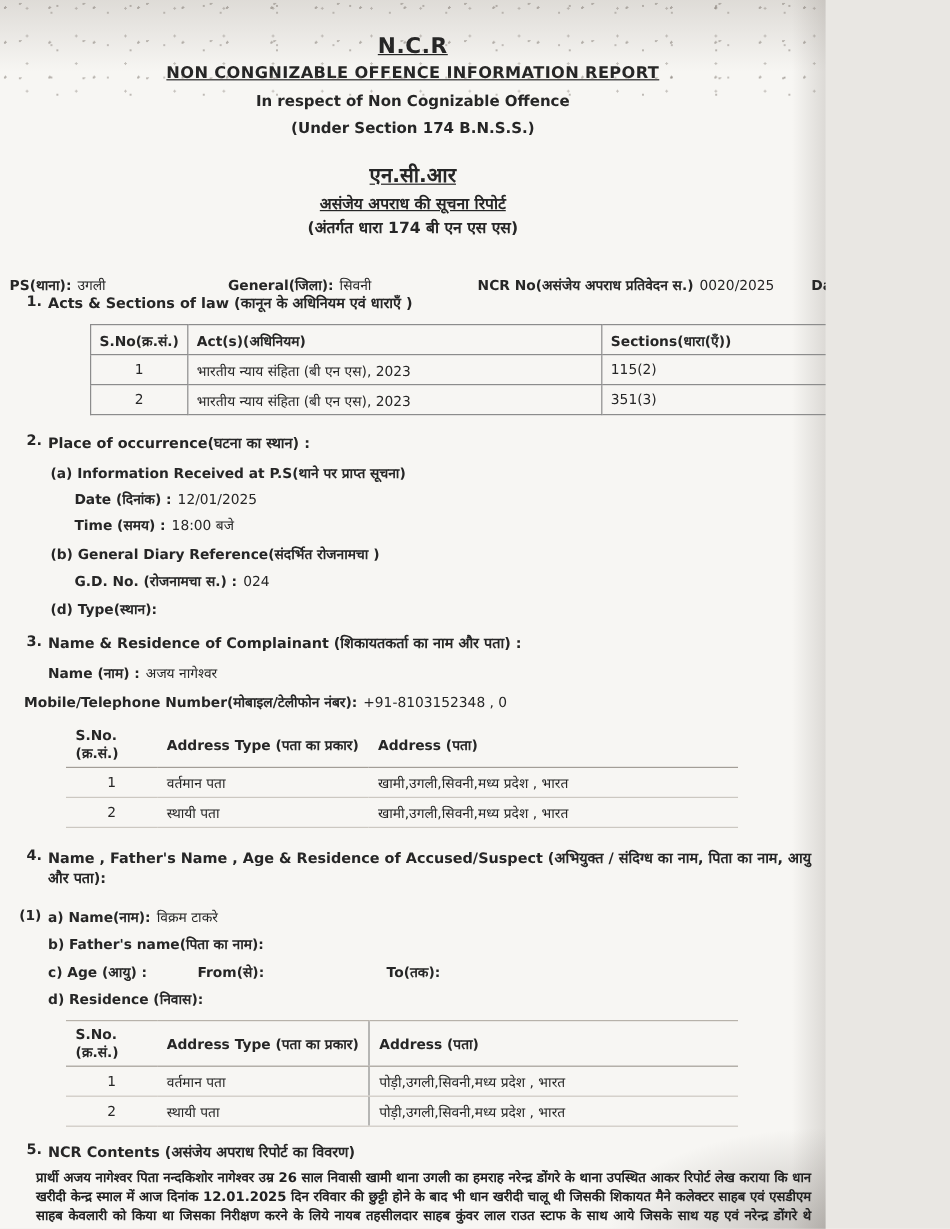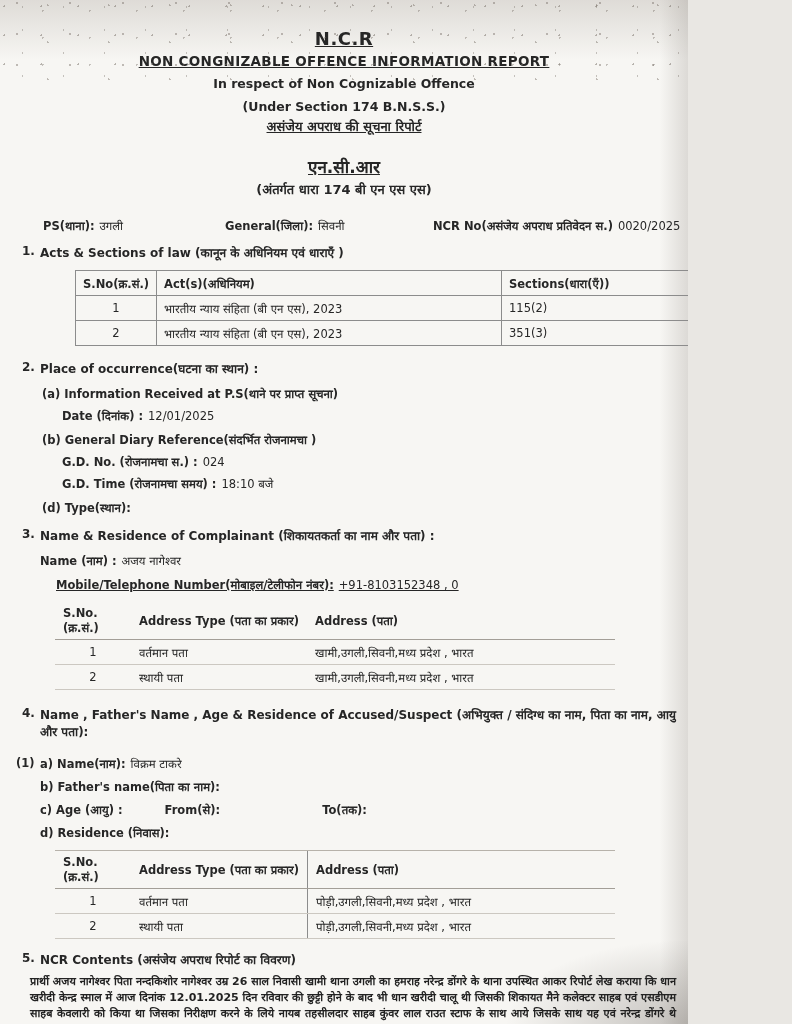--- a/index.html
+++ b/index.html
@@ -35,21 +35,21 @@
   .hdr-en-title{padding-top:28px;font-size:18px;letter-spacing:.5px;}
   .hdr-en-report{margin-top:4px;font-size:13.5px;letter-spacing:.3px;}
   .hdr-en-respect{margin-top:7px;font-size:12.5px;}
   .hdr-en-under{margin-top:8px;font-size:12.5px;}
   .hdr-hi-title{margin-top:20px;font-size:17px;}
   .hdr-hi-report{margin-top:3px;font-size:13px;}
   .hdr-hi-respect{margin-top:2px;font-size:13px;}
   .hdr-hi-under{margin-top:2px;font-size:13px;}
 
   .meta-row{position:relative;height:16px;margin-top:16px;font-size:11.5px;}
-  .meta-row .grp{position:absolute;top:4px;white-space:nowrap;margin-left:35px;}
+  .meta-row .grp{position:absolute;top:16px;white-space:nowrap;}
   .g-ps{left:8px;}
   .g-district{left:190px;}
   .g-ncr{left:398px;}
   .g-date{left:676px;}
   .meta-val{font-weight:normal;margin-left:5px;}
 
   .sec-head{display:flex;font-size:12px;font-weight:bold;margin-left:22px;margin-right:10px;}
   .sec-head .num{width:18px;flex:none;}
 
   table{border-collapse:collapse;font-size:11.5px;}
@@ -95,22 +95,22 @@
 </head>
 <body>
 
 <div class="page">
   <div class="speckle"></div>
 
   <div class="center b u hdr-en-title">N.C.R</div>
   <div class="center b u hdr-en-report">NON CONGNIZABLE OFFENCE INFORMATION REPORT</div>
   <div class="center b hdr-en-respect">In respect of Non Cognizable Offence</div>
   <div class="center b hdr-en-under">(Under Section 174 B.N.S.S.)</div>
+  <div class="center b u hdr-hi-title">एन.सी.आर</div>
   <div class="center b u hdr-hi-report">असंजेय अपराध की सूचना रिपोर्ट</div>
-  <div class="center b u hdr-hi-title">एन.सी.आर</div>
   <div class="center b hdr-hi-under">(अंतर्गत धारा 174 बी एन एस एस)</div>
 
   <div class="meta-row">
     <span class="grp g-ps"><span class="b">PS(थाना):</span><span class="meta-val">उगली</span></span>
     <span class="grp g-district"><span class="b">General(जिला):</span><span class="meta-val">सिवनी</span></span>
     <span class="grp g-ncr"><span class="b">NCR No(असंजेय अपराध प्रतिवेदन स.)</span><span class="meta-val">0020/2025</span></span>
     <span class="grp g-date"><span class="b">Date(दिनांक):</span><span class="meta-val">12/01/2025</span></span>
   </div>
 
   <div class="sec-head mt-s2">
@@ -138,31 +138,31 @@
       </tr>
     </tbody>
   </table>
 
   <div class="sec-head mt-s2">
     <span class="num">2.</span>
     <span>Place of occurrence(घटना का स्थान) :</span>
   </div>
   <div class="sub">(a) Information Received at P.S(थाने पर प्राप्त सूचना)</div>
   <div class="sub2"><span>Date (दिनांक) :</span><span class="val">12/01/2025</span></div>
+  <div class="sub2"><span>Time (समय) :</span><span class="val">18:00  बजे</span></div>
   <div class="sub">(b) General Diary Reference(संदर्भित रोजनामचा )</div>
   <div class="sub2"><span>G.D. No. (रोजनामचा स.) :</span><span class="val">024</span></div>
-  <div class="sub2"><span>G.D. Time (रोजनामचा समय) :</span><span class="val">18:10   बजे</span></div>
   <div class="sub">(d) Type(स्थान):</div>
 
   <div class="sec-head mt-s3">
     <span class="num">3.</span>
     <span>Name &amp; Residence of Complainant (शिकायतकर्ता का नाम और पता) :</span>
   </div>
   <div class="sub" style="margin-left:40px;"><span>Name (नाम) :</span><span class="val">अजय   नागेश्वर</span></div>
-  <div class="sub" style="margin-left:56px;text-decoration:underline;"><span>Mobile/Telephone Number(मोबाइल/टेलीफोन नंबर):</span><span class="val">+91-8103152348 , 0</span></div>
+  <div class="sub" style="margin-left:20px;"><span>Mobile/Telephone Number(मोबाइल/टेलीफोन नंबर):</span><span class="val">+91-8103152348 , 0</span></div>
   <table class="addr-table">
     <thead>
       <tr>
         <th class="c-sno">S.No.(क्र.सं.)</th>
         <th class="c-type">Address Type (पता का प्रकार)</th>
         <th class="c-addr">Address (पता)</th>
       </tr>
     </thead>
     <tbody>
       <tr>

